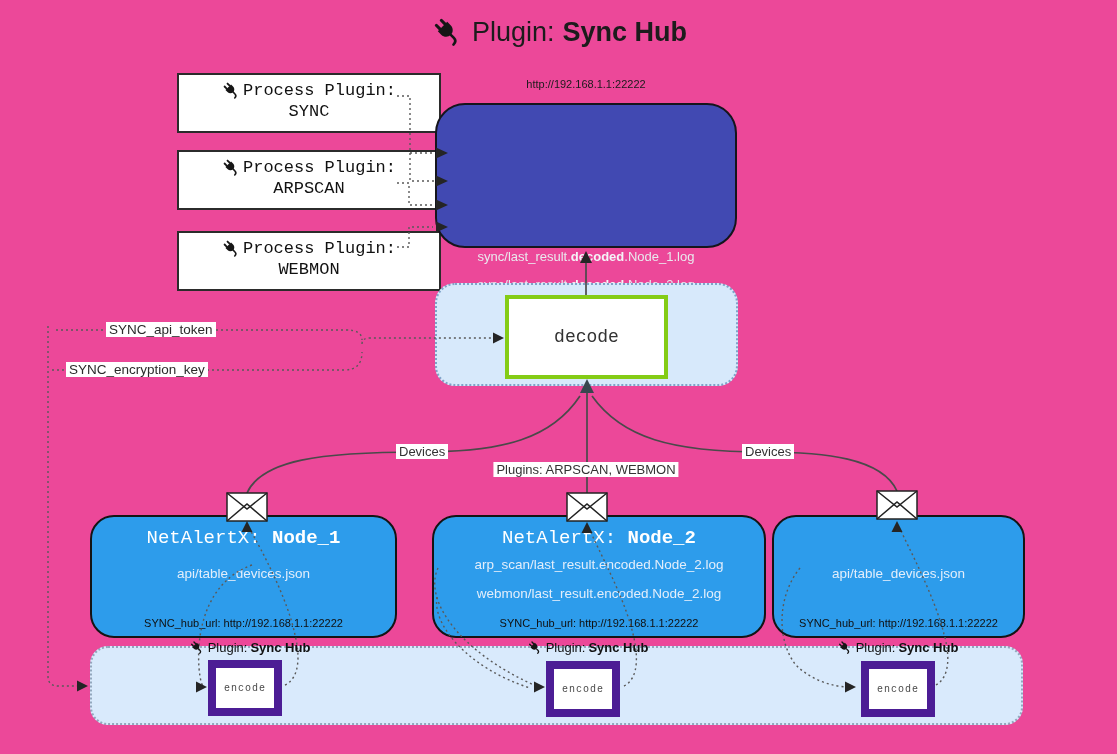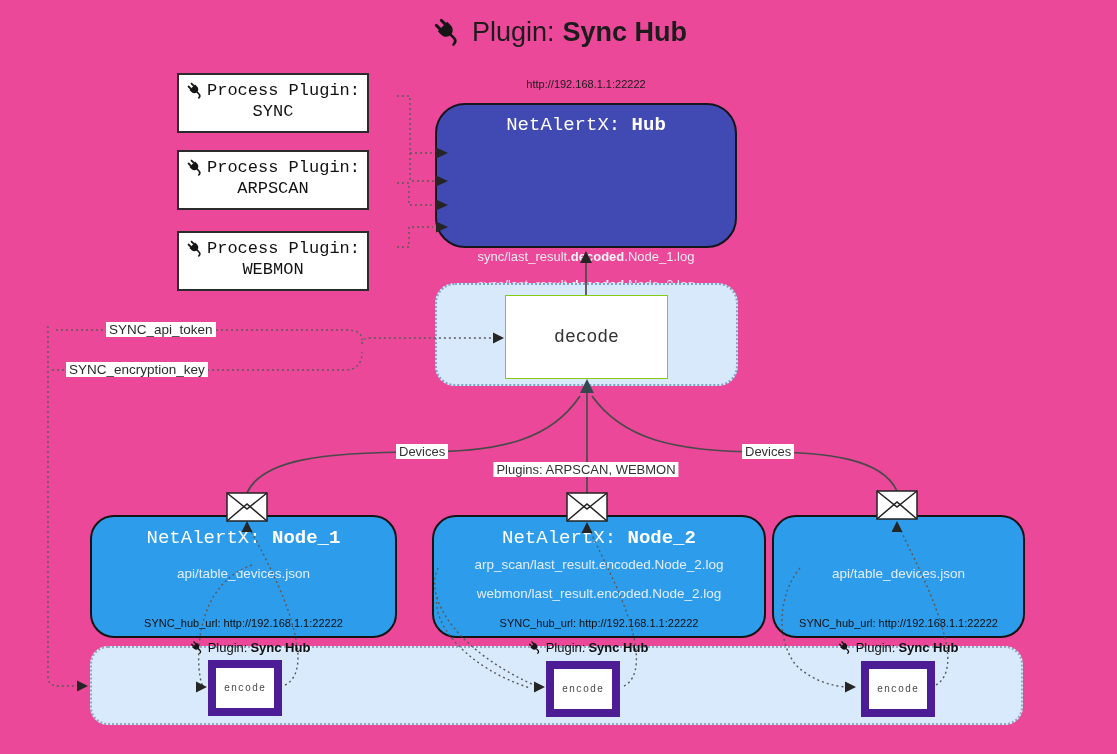--- a/index.html
+++ b/index.html
@@ -6,39 +6,39 @@
   .canvas{position:relative;width:1117px;height:754px;background:#ec4899;overflow:hidden;
           font-family:"Liberation Sans",sans-serif;color:#222;}
   .abs{position:absolute;}
 
   
   .title{left:432px;top:16px;width:320px;display:flex;align-items:center;gap:8px;font-size:27px;color:#1c1c1c;}
   .title .name{font-weight:bold;}
   .plug{fill:#161616;}
 
   
-  .proc{width:192px;height:60px;background:#fff;border:2px solid #2b2b2b;box-sizing:border-box;}
+  .proc{width:264px;height:60px;background:#fff;border:2px solid #2b2b2b;box-sizing:border-box;}
   .proc .row1{display:flex;align-items:center;justify-content:center;gap:2px;margin-top:6px;
               font-family:"Liberation Mono",monospace;font-size:17px;color:#111;}
   .proc .row2{font-family:"Liberation Mono",monospace;font-size:17px;color:#111;text-align:center;margin-top:2px;}
 
   
   .huburl{left:486px;top:78px;width:200px;text-align:center;font-size:11px;color:#1b1b1b;}
   .hub{left:435px;top:103px;width:302px;height:145px;background:#4149b2;border:2px solid #15151c;
        border-radius:30px;box-sizing:border-box;}
   .hub .htitle{position:absolute;top:9px;left:0;width:100%;text-align:center;color:#fff;
        font-family:"Liberation Mono",monospace;font-size:19px;}
   .hub .htitle b{font-weight:bold;}
   .hub .log{position:absolute;left:0;width:100%;text-align:center;color:#e9e9ee;font-size:13px;white-space:nowrap;}
   .hub .log b{font-weight:bold;color:#f4f4f7;}
 
   
   .panel{left:435px;top:283px;width:303px;height:103px;background:#d7e9fb;border:2px dotted #7fa3c8;
          border-radius:20px;box-sizing:border-box;}
-  .decodebox{left:505px;top:295px;width:163px;height:84px;background:#fff;border:1px solid #84cc16;
+  .decodebox{left:505px;top:295px;width:163px;height:84px;background:#fff;border:4px solid #84cc16;
          box-sizing:border-box;display:flex;align-items:center;justify-content:center;
          font-family:"Liberation Mono",monospace;font-size:18px;color:#333;}
 
   
   .wirelabel{background:#fff;padding:0 3px;font-size:13.5px;color:#2a2a2a;white-space:nowrap;z-index:3;}
 
   
   .edgelabel{background:#fff;padding:0 3px;font-size:13px;color:#333;white-space:nowrap;z-index:3;}
 
   
@@ -110,21 +110,20 @@
         <svg class="plug" width="19" height="19">
           <use href="#plug"></use>
         </svg>
       <span>Process Plugin:</span>
       </div>
     <div class="row2">WEBMON</div>
   </div>
 
   <div class="abs huburl">http://192.168.1.1:22222</div>
   <div class="abs hub">
-    <div class="htitle"><span>NetAlertX:</span> <b>Hub</b></div>
     <div class="log" style="top:144px;"><span>sync/last_result.</span><b>decoded</b><span>.Node_1.log</span></div>
     <div class="log" style="top:172px;"><span>sync/last_result.</span><b>decoded</b><span>.Node_3.log</span></div>
     <div class="log" style="top:196px;"><span>arp_scan/last_result.</span><b>decoded</b><span>.Node_2.log</span></div>
     <div class="log" style="top:218px;"><span>webmon/last_result.</span><b>decoded</b><span>.Node_2.log</span></div>
   </div>
   <div class="abs log" style="top:103px;"></div>
 
   <div class="abs panel"></div>
   <div class="abs decodebox">
       <span>decode</span>

